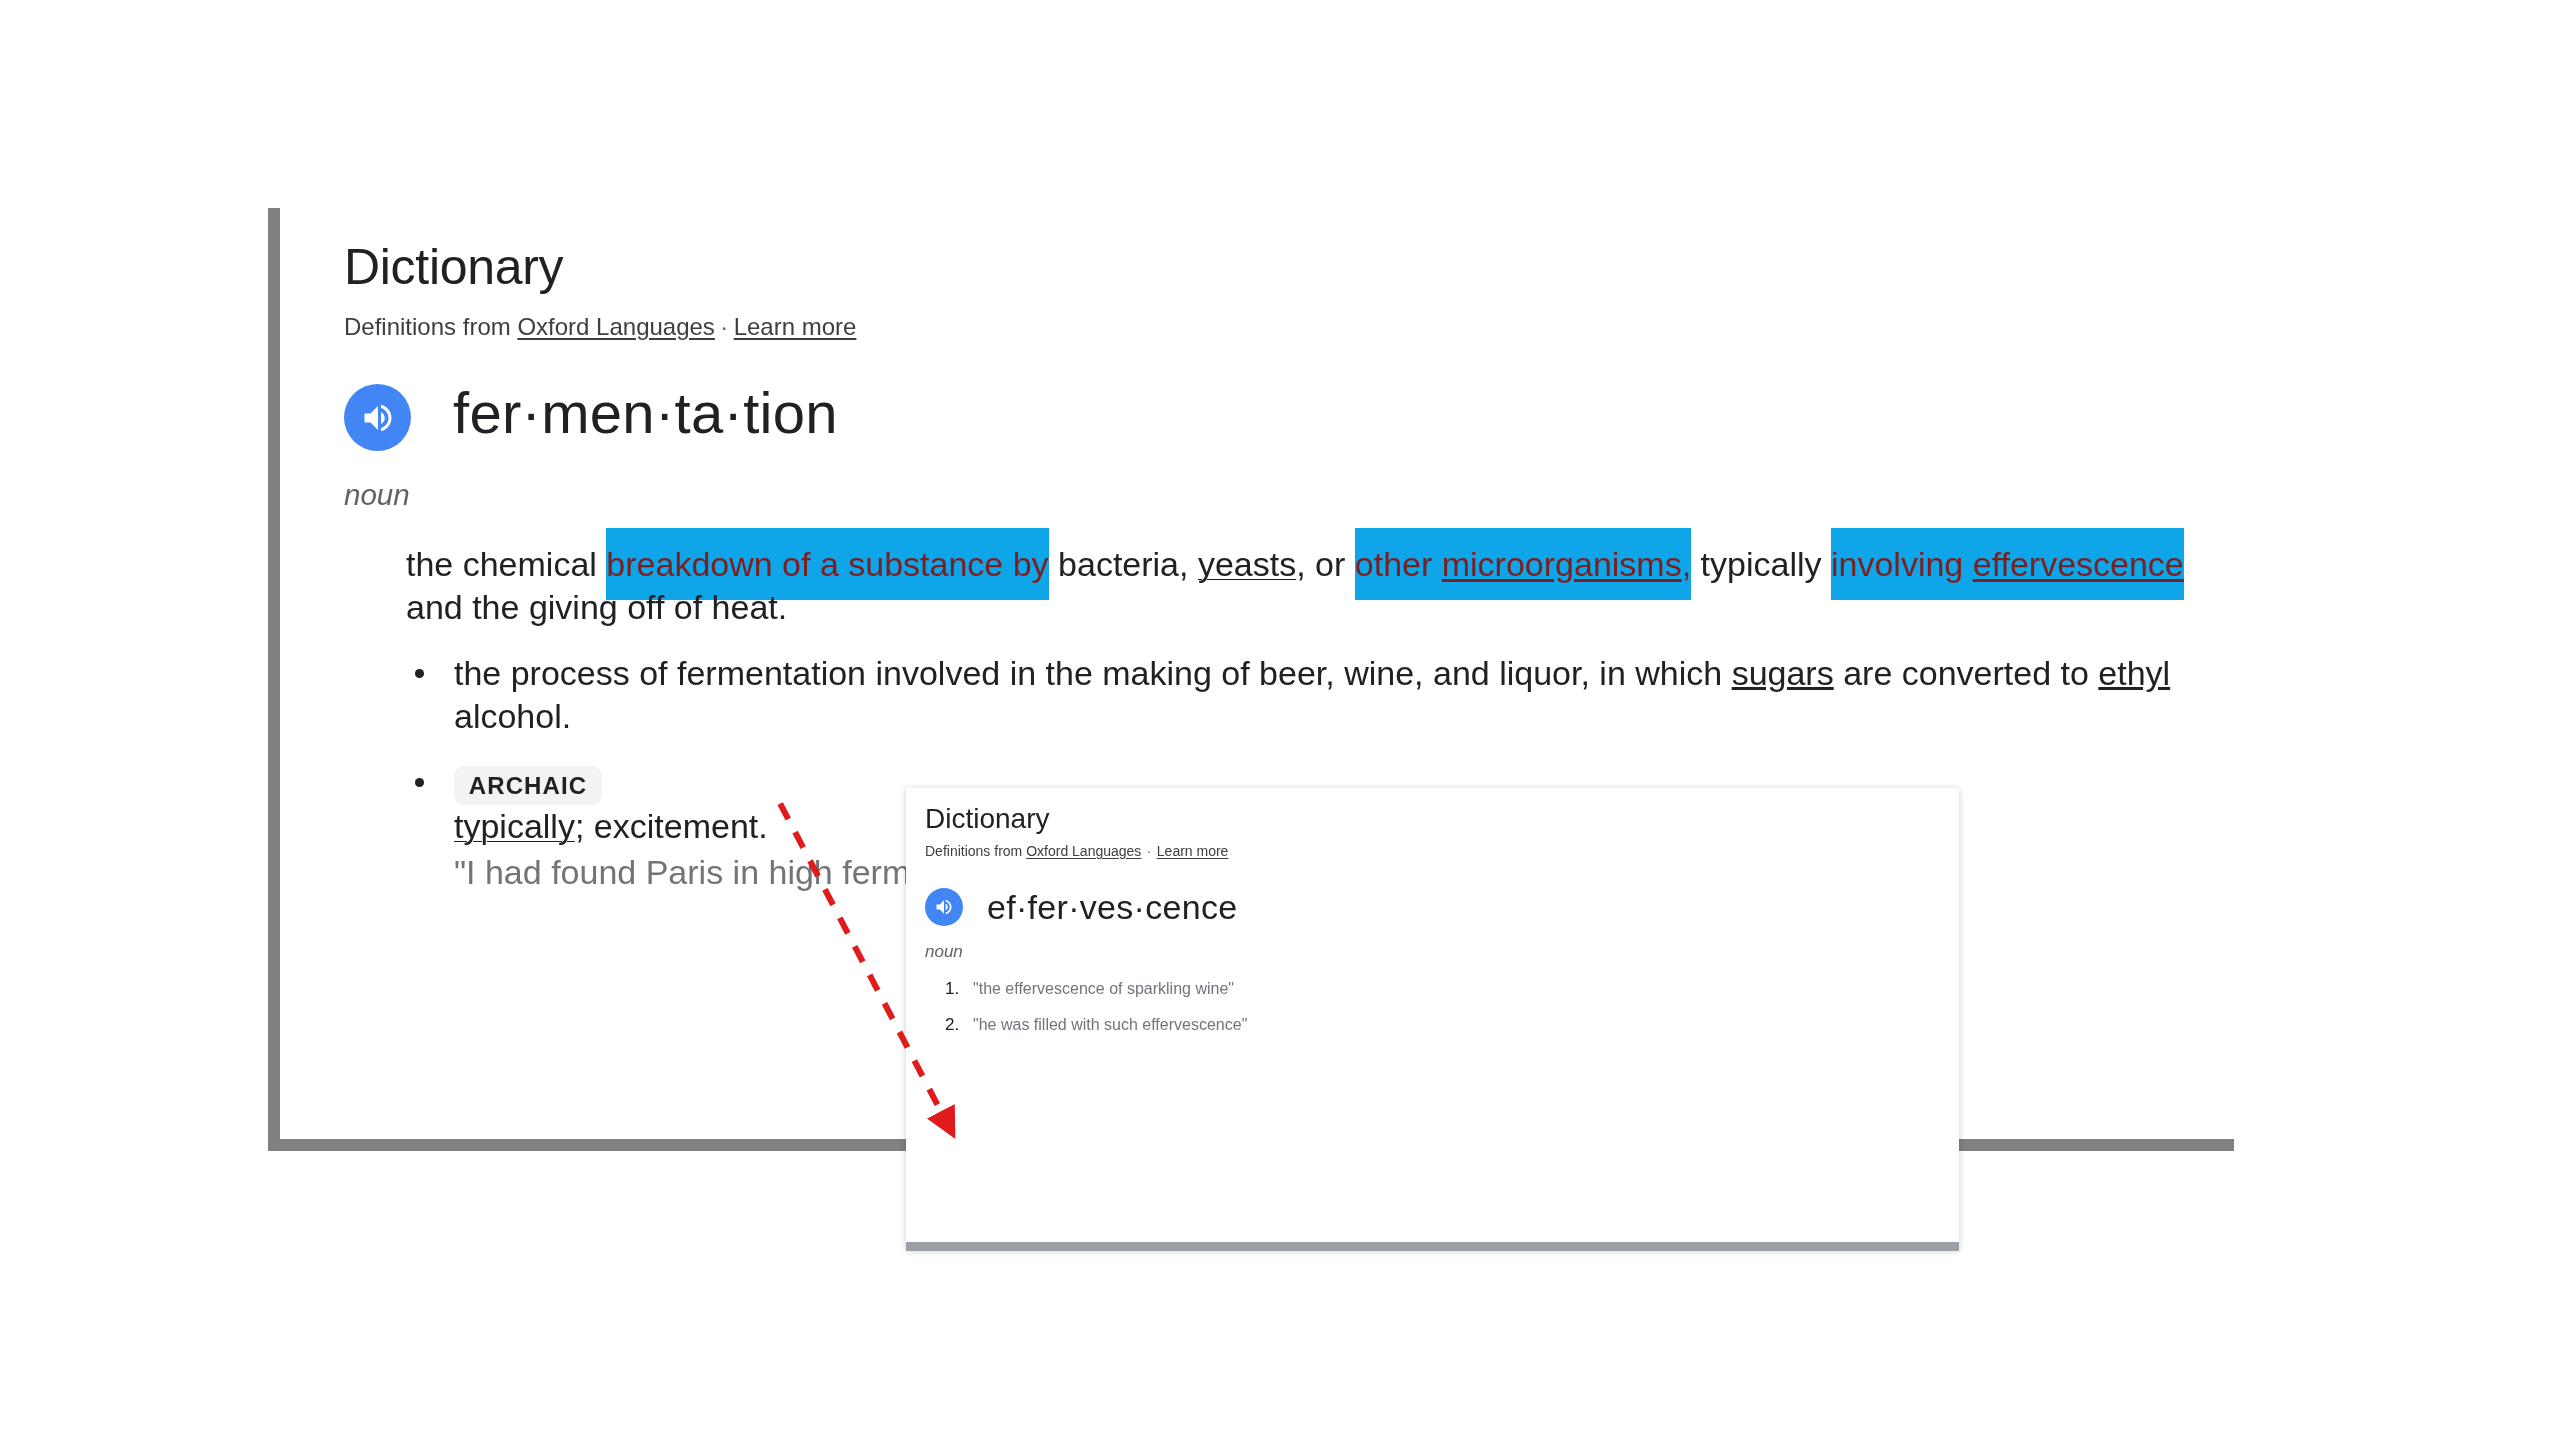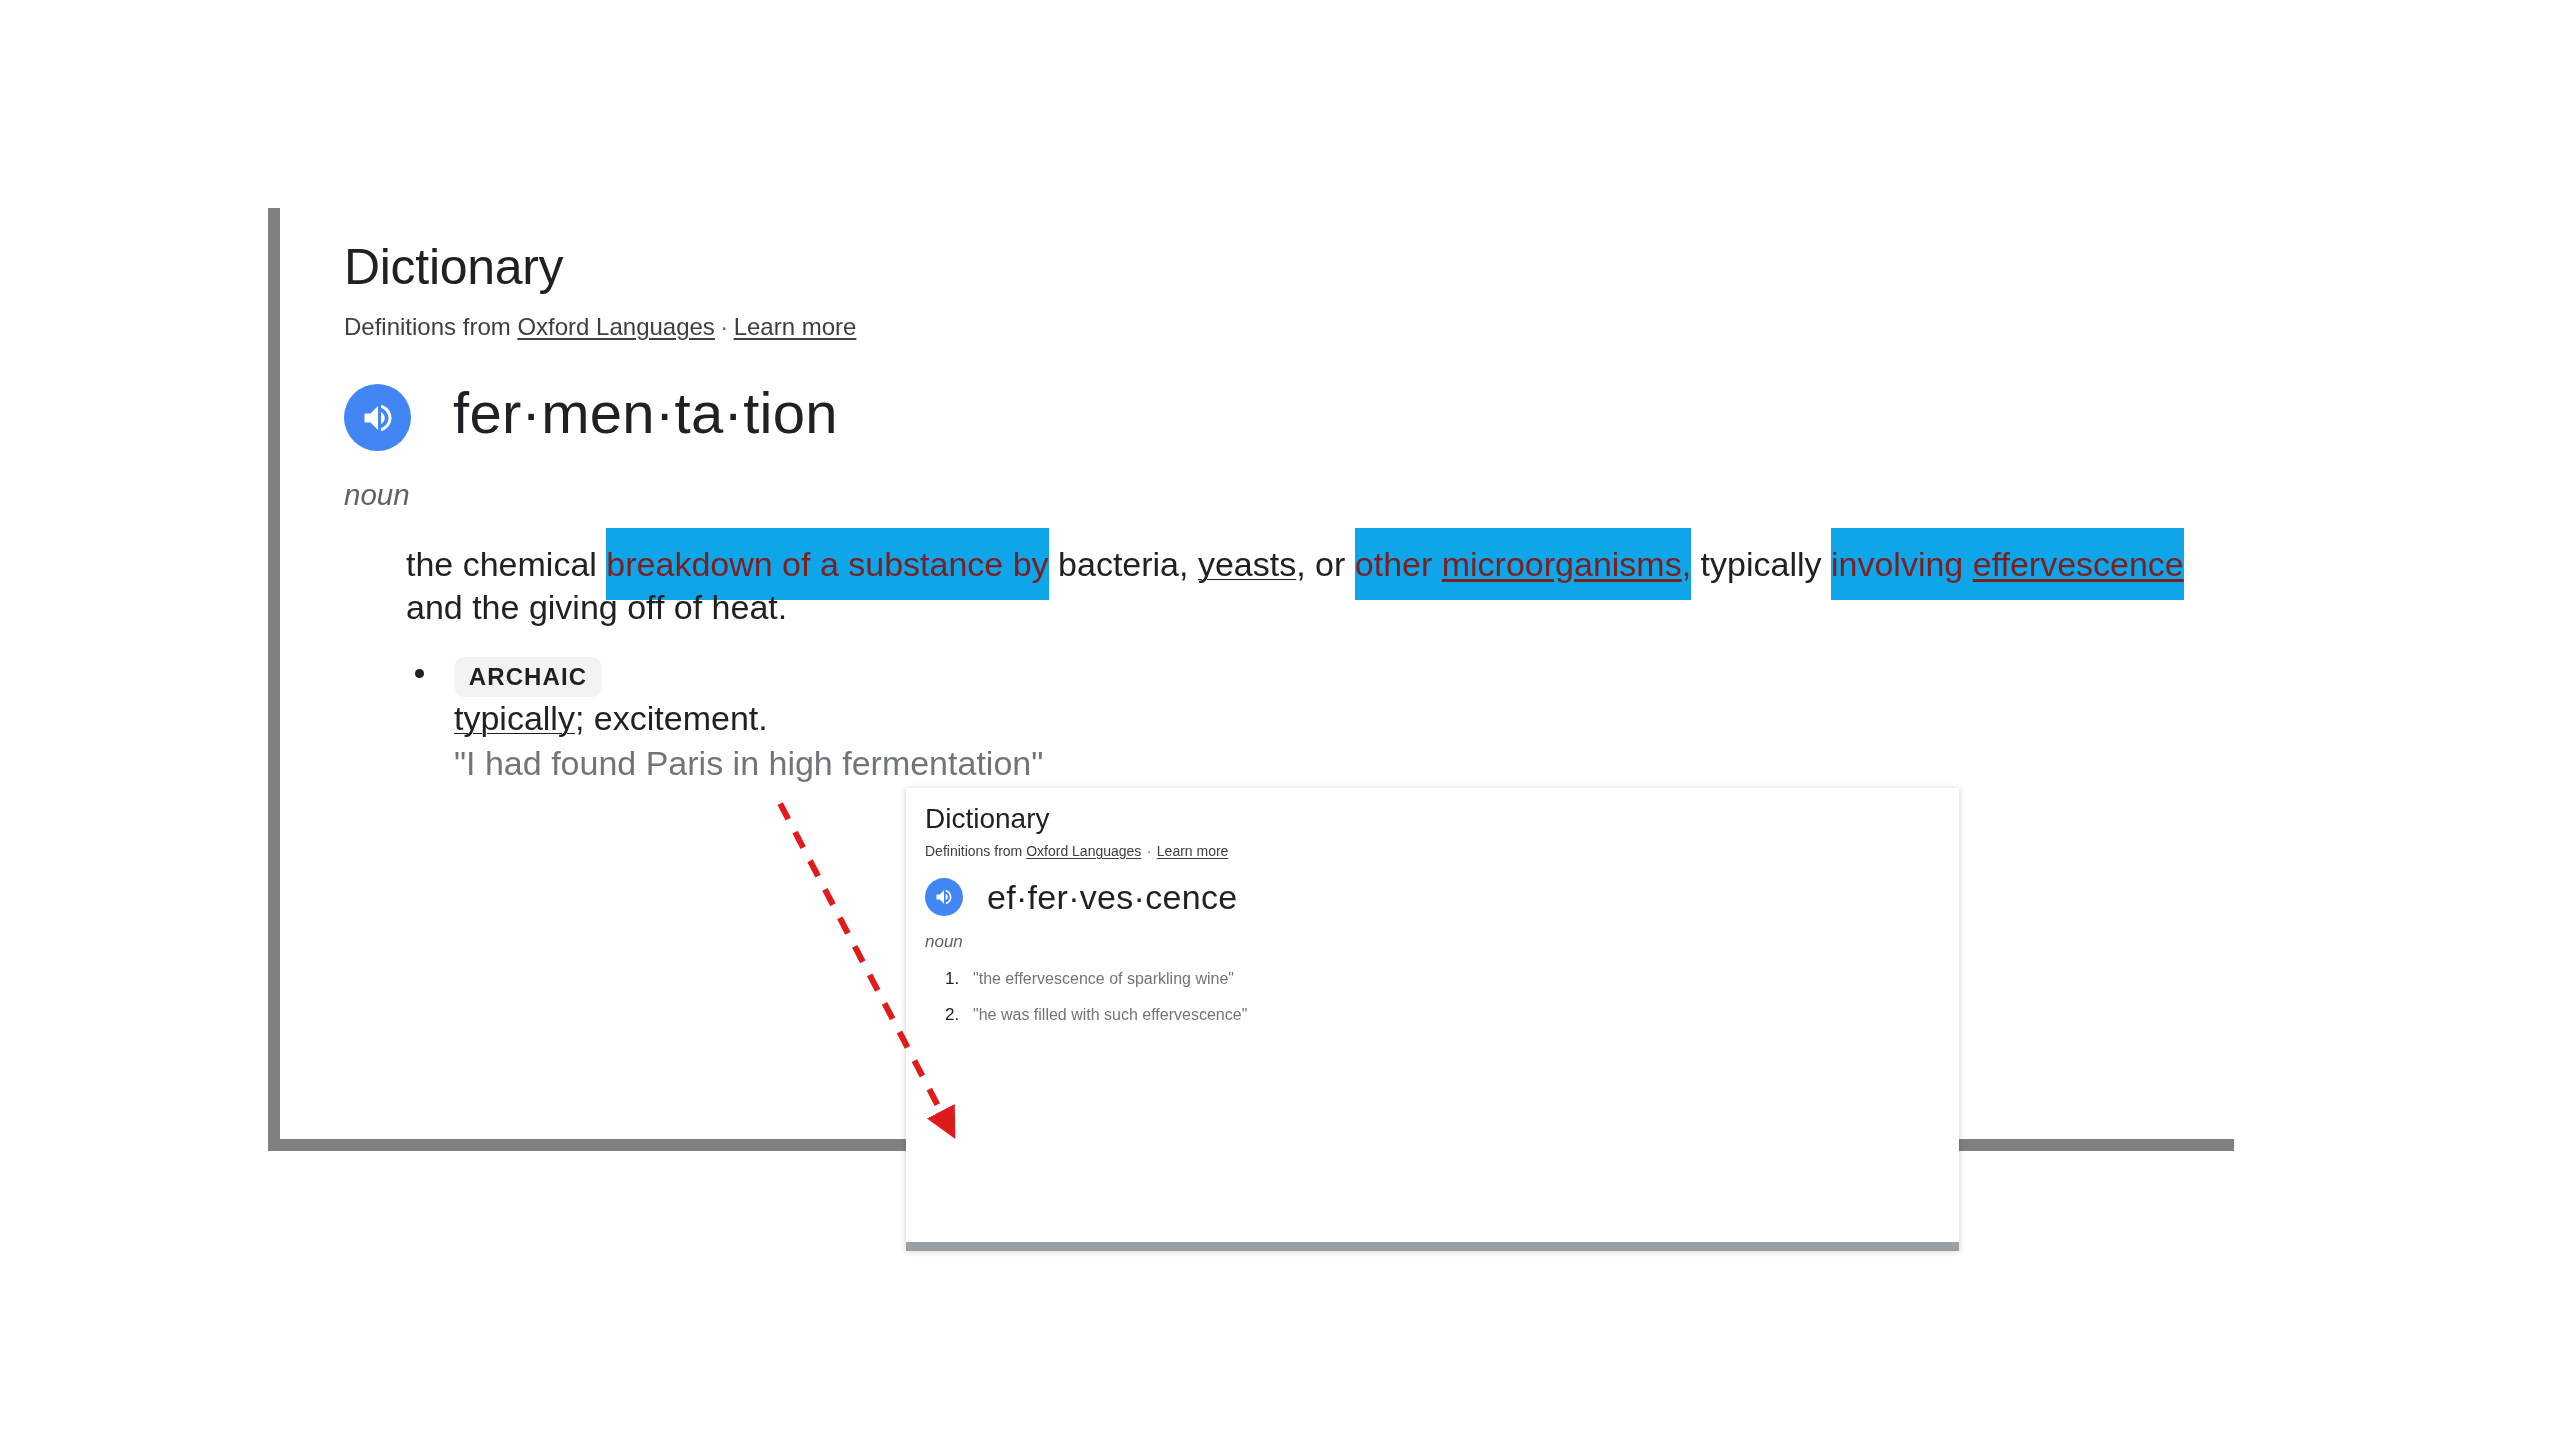--- a/index.html
+++ b/index.html
@@ -177,21 +177,21 @@
     font-size: 14px;
     color: #3c4043;
     margin-top: 8px;
     white-space: nowrap;
   }
   .p-sub a { color: #3c4043; text-decoration: underline; text-underline-offset: 2px; }
 
   .p-word-row {
     display: flex;
     align-items: center;
-    margin-top: 19px;
+    margin-top: 29px;
   }
   .p-speaker {
     width: 38px;
     height: 38px;
     border-radius: 50%;
     background: #4285f4;
     display: flex;
     align-items: center;
     justify-content: center;
     flex: 0 0 auto;
@@ -322,20 +322,21 @@
     </div>
 
     <div class="pos-line">noun</div>
 
 
     <div class="def-block">
 
       <div class="def-primary"><span>the chemical </span><mark class="hl">breakdown of a substance by</mark><span> bacteria, </span><u>yeasts</u><span>, or </span><mark class="hl"><span>other </span><u>microorganisms</u><span>,</span></mark><span> typically </span><mark class="hl"><span>involving </span><u>effervescence</u></mark><span> and the giving off of heat.</span></div>
 
       <ul class="bullets">
+        <li><span>the process of fermentation</span><span> involved in the making of beer, wine, and liquor, in </span><span>which </span><u>sugars</u><span> are converted to </span><u>ethyl</u><span> alcohol.</span></li>
 
         <li>
           <span class="archaic-tag">ARCHAIC</span><br>
           <span class="def-arch"><u>typically</u><span>; excitement.</span></span>
           <span class="example-quote">"I had found Paris in high fermentation"</span>
         </li>
       </ul>
 
     </div>
   </div>

